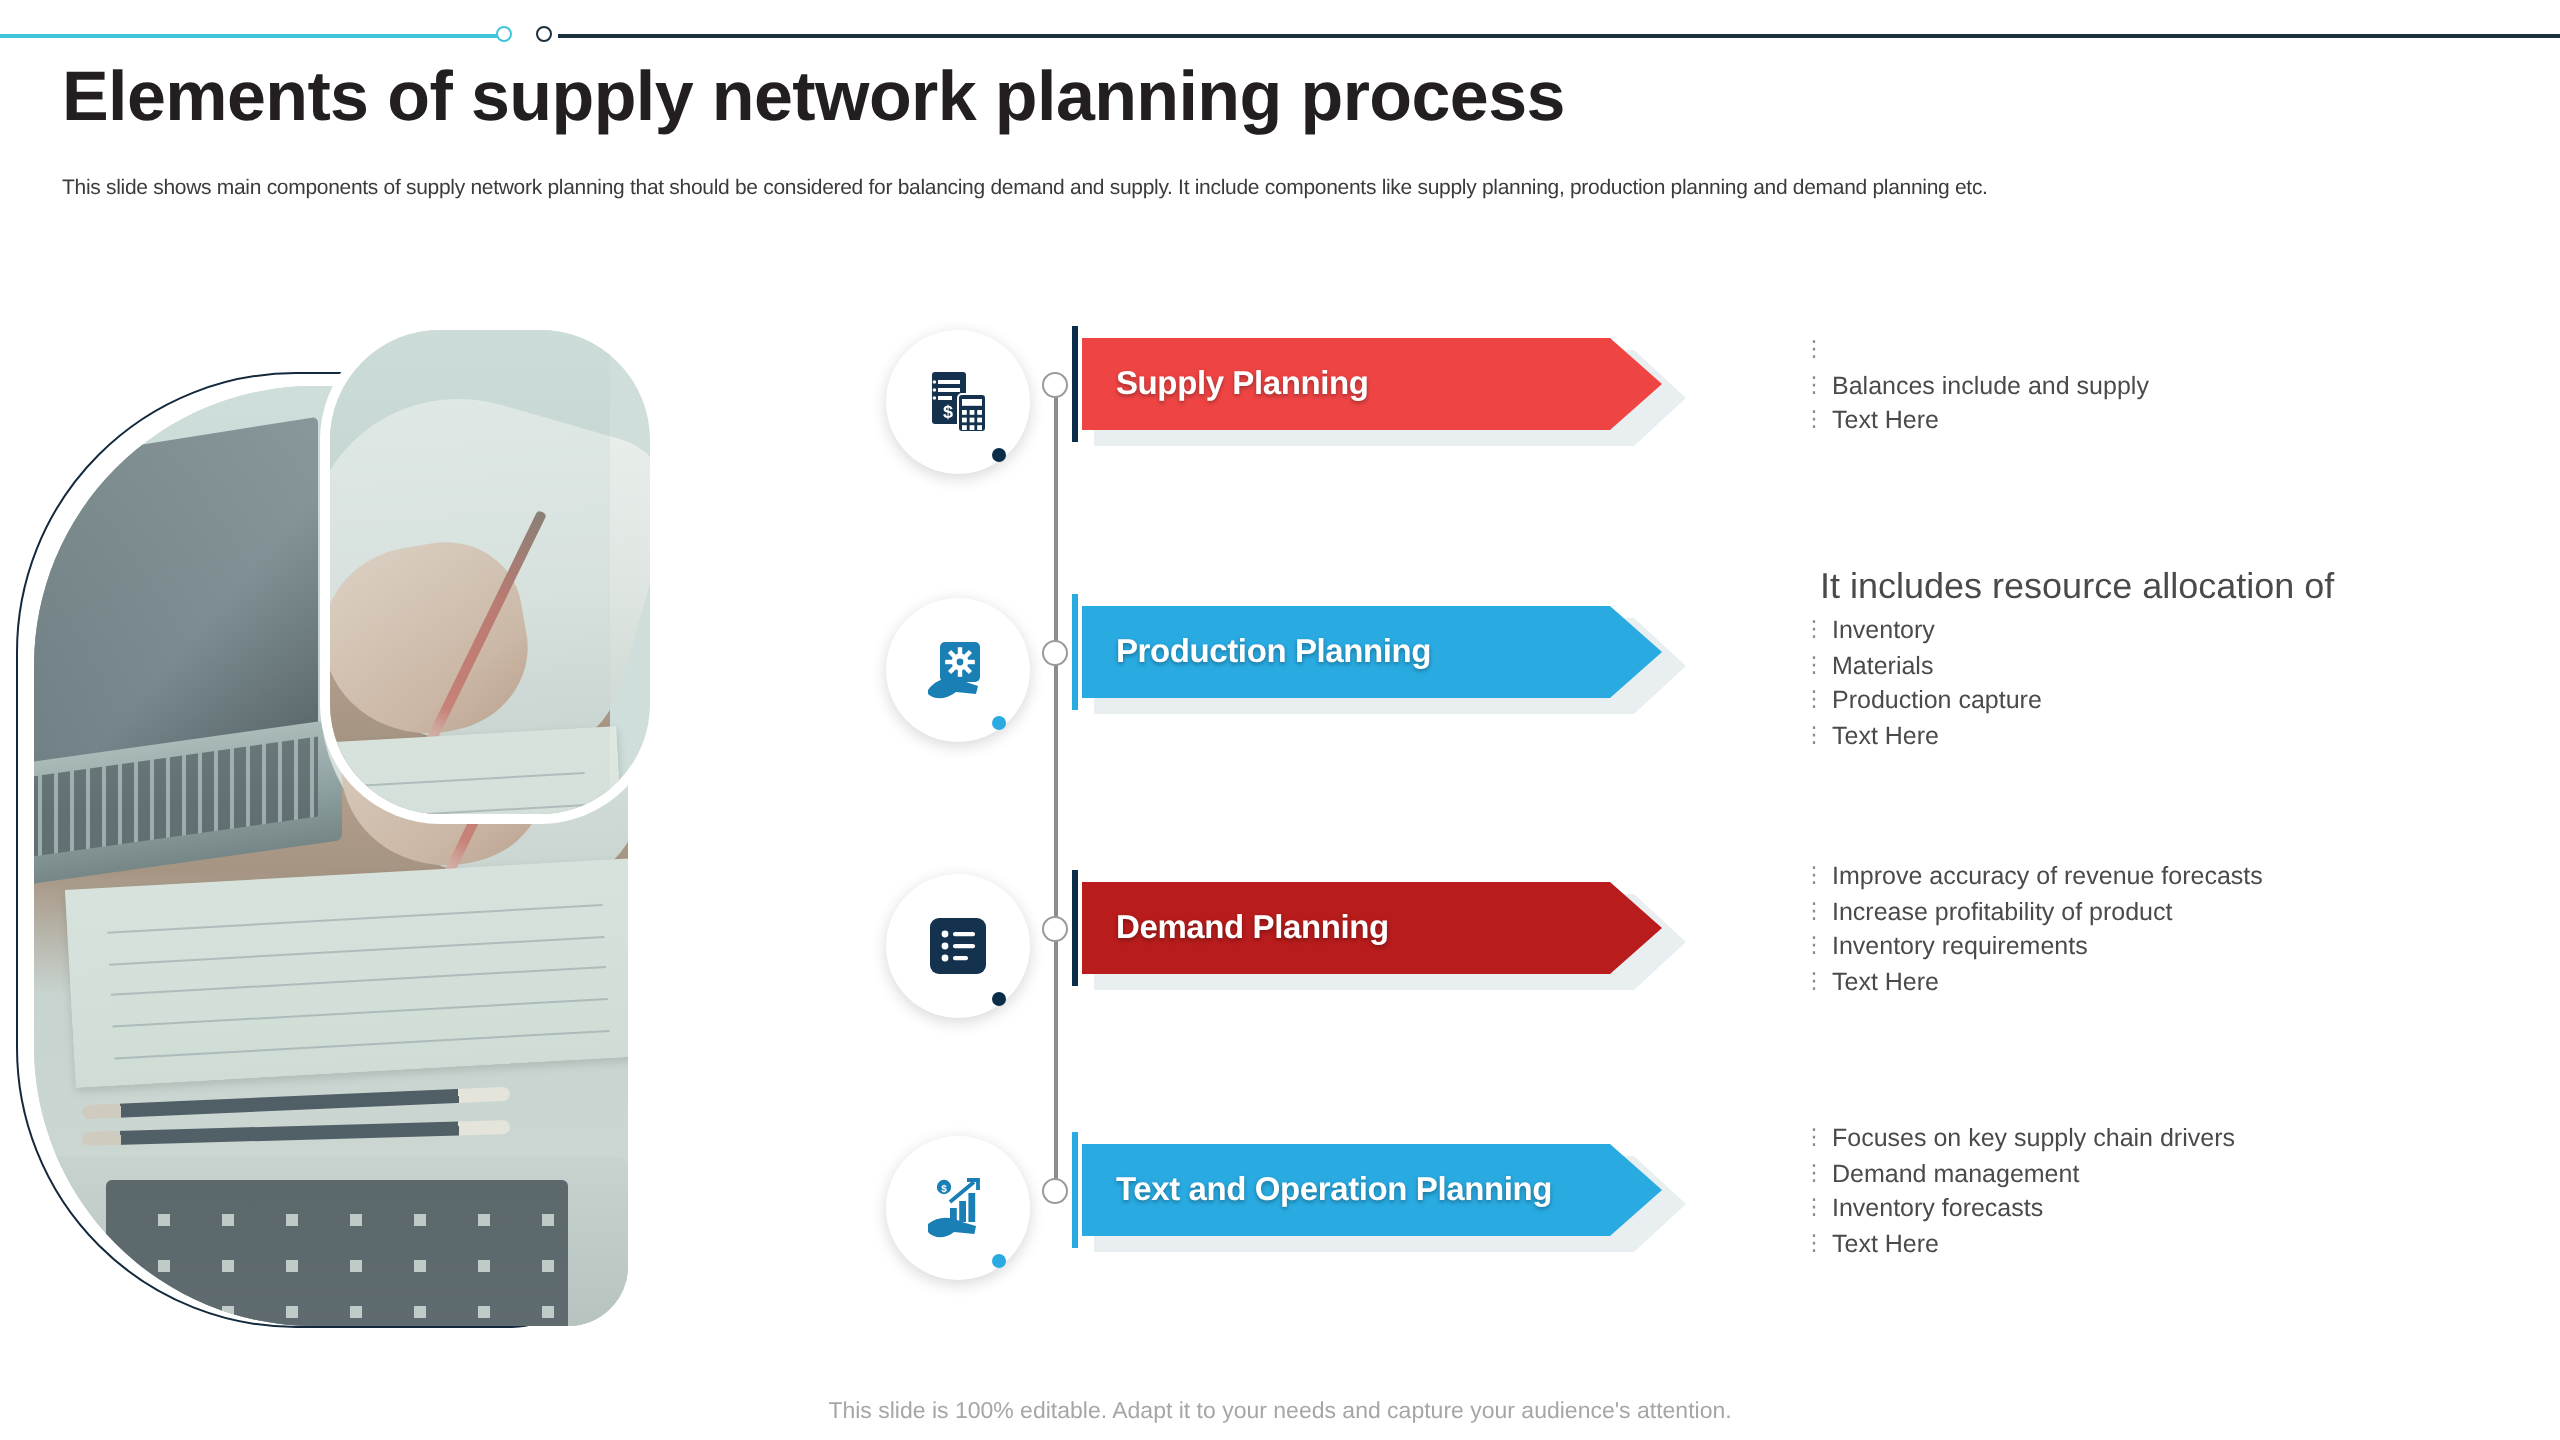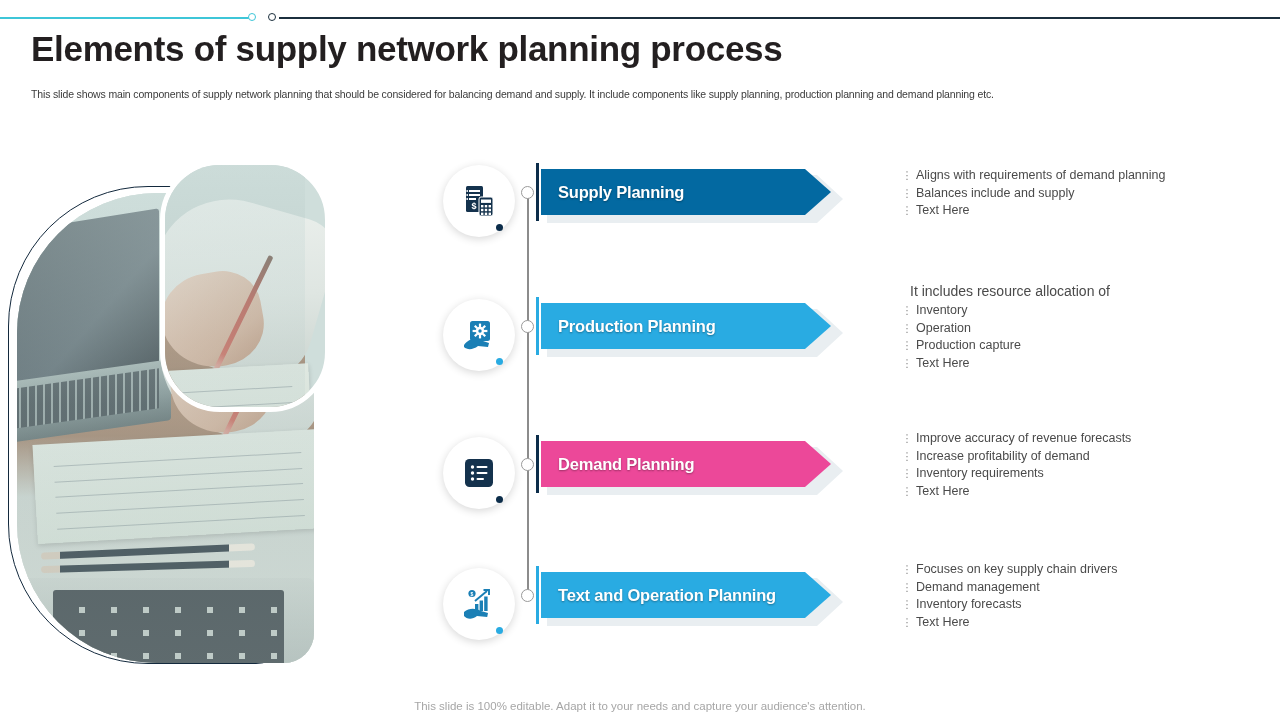--- a/index.html
+++ b/index.html
@@ -262,21 +262,21 @@
   }
   .chev-stripe {
     position: absolute;
     left: -5px; top: -6px;
     width: 3px; height: 58px;
   }
 
   
   .bullets { position: absolute; }
   .blead {
-    font-size: 14px;
+    font-size: 18px;
     color: #4a4a4a;
     margin: 0 0 3px 12px;
     white-space: nowrap;
   }
   .brow { display: flex; align-items: flex-start; height: 17.5px; }
   .bmark {
     width: 18px;
     color: #8d8d8d;
     font-size: 11px;
     line-height: 16px;
@@ -397,30 +397,29 @@
         <rect x="20" y="29.6" width="2.4" height="2.4"></rect>
           <rect x="23.8" y="29.6" width="2.4" height="2.4"></rect>
           <rect x="27.6" y="29.6" width="2.4" height="2.4"></rect>
       </g>
     </svg>
     <span class="mini-dot" style="background:#0c2d4a"></span>
   </div>
 
   <div class="chev-wrap" style="left:541px; top:14px">
     <div class="chev-shadow"></div>
-    <div class="chev" style="background:#0369a1">
+    <div class="chev" style="background:#ef4444">
       <span class="label">Supply Planning</span>
     </div>
     <div class="chev-stripe" style="background:#0c2d4a"></div>
   </div>
 
   <div class="bullets" style="left:898px; top:12px">
     <div class="brow">
       <span class="bmark">⋮</span>
-      <span class="btext">Aligns with requirements of demand planning</span>
     </div>
     <div class="brow">
       <span class="bmark">⋮</span>
       <span class="btext">Balances include and supply</span>
     </div>
     <div class="brow">
       <span class="bmark">⋮</span>
       <span class="btext">Text Here</span>
     </div>
   </div>
@@ -459,21 +458,21 @@
   </div>
 
   <div class="bullets" style="left:898px; top:-6px">
     <div class="blead">It includes resource allocation of</div>
     <div class="brow">
       <span class="bmark">⋮</span>
       <span class="btext">Inventory</span>
     </div>
     <div class="brow">
       <span class="bmark">⋮</span>
-      <span class="btext">Operation</span>
+      <span class="btext">Materials</span>
     </div>
     <div class="brow">
       <span class="bmark">⋮</span>
       <span class="btext">Production capture</span>
     </div>
     <div class="brow">
       <span class="bmark">⋮</span>
       <span class="btext">Text Here</span>
     </div>
   </div>
@@ -491,34 +490,34 @@
         <rect x="15.5" y="17" width="11" height="2.1" rx="1"></rect>
         <circle cx="11.5" cy="24" r="1.7"></circle>
         <rect x="15.5" y="23" width="7.5" height="2.1" rx="1"></rect>
       </g>
     </svg>
     <span class="mini-dot" style="background:#0c2d4a"></span>
   </div>
 
   <div class="chev-wrap" style="left:541px; top:14px">
     <div class="chev-shadow"></div>
-    <div class="chev" style="background:#ec4899">
+    <div class="chev" style="background:#b91c1c">
       <span class="label">Demand Planning</span>
     </div>
     <div class="chev-stripe" style="background:#0c2d4a"></div>
   </div>
 
   <div class="bullets" style="left:898px; top:3px">
     <div class="brow">
       <span class="bmark">⋮</span>
       <span class="btext">Improve accuracy of revenue forecasts</span>
     </div>
     <div class="brow">
       <span class="bmark">⋮</span>
-      <span class="btext">Increase profitability of demand</span>
+      <span class="btext">Increase profitability of product</span>
     </div>
     <div class="brow">
       <span class="bmark">⋮</span>
       <span class="btext">Inventory requirements</span>
     </div>
     <div class="brow">
       <span class="bmark">⋮</span>
       <span class="btext">Text Here</span>
     </div>
   </div>

